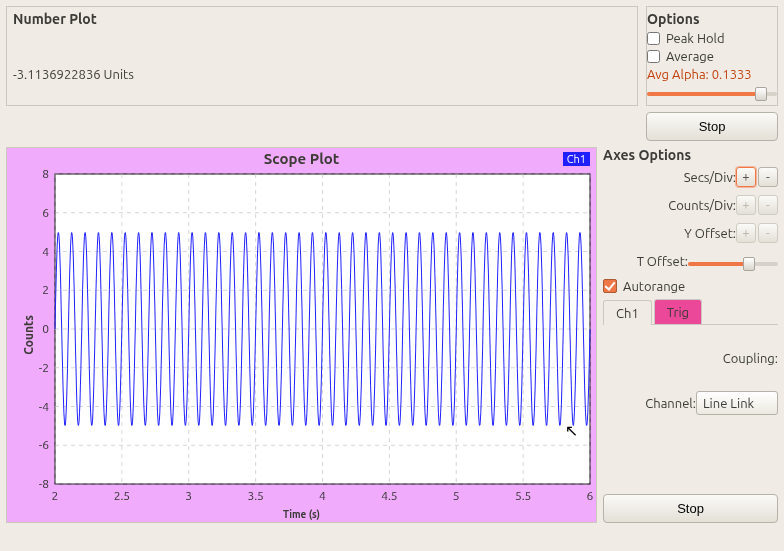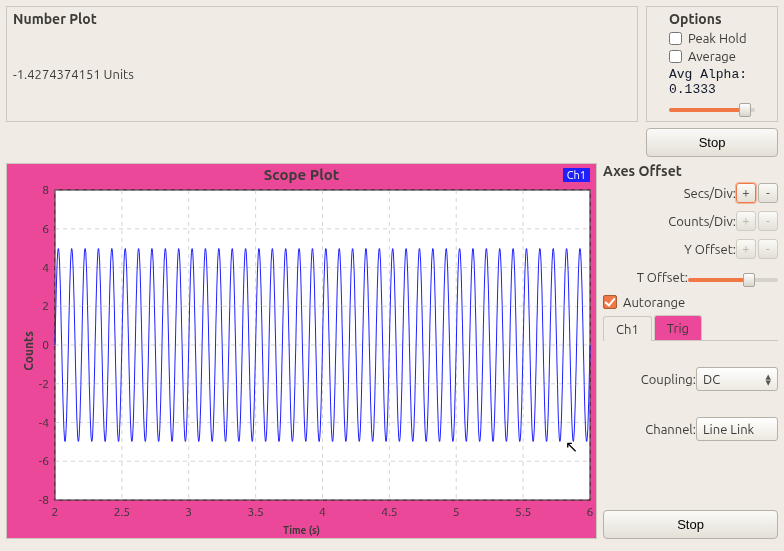--- a/index.html
+++ b/index.html
@@ -19,26 +19,26 @@
     background: #f0ece5;
     padding: 4px 6px;
     position: relative;
   }
   .pane-title { font-weight: bold; font-size: 14px; color: #3c3b37; }
   .number-value { margin-top: 40px; font-size: 13px; }
   .options-box {
     width: 132px;
     border: 1px solid #ccc8bf;
     background: #f0ece5;
-    padding: 4px 22px;
+    padding: 4px 0;
   }
   .options-title { font-weight: bold; font-size: 14px; }
   .opt-row { display: flex; align-items: center; margin-top: 4px; font-size: 13px; }
   input[type=checkbox] { margin-right: 6px; width: 13px; height: 13px; }
-  .disabled-label { color: #0f172a; font-family: Liberation Mono, monospace; }
+  .disabled-label { color: #c2410c; }
   .slider-wrap { position: relative; height: 14px; margin-top: 6px; }
   .slider-track {
     position: absolute; top: 5px; left: 0; right: 0; height: 4px;
     background: #d6d2c9; border-radius: 2px;
   }
   .slider-fill {
     position: absolute; top: 5px; left: 0; height: 4px;
     background: #f07746; border-radius: 2px;
   }
   .slider-handle {
@@ -47,21 +47,21 @@
     border: 1px solid #a8a59c; border-radius: 2px;
   }
   .stop-btn {
     display: block; width: 132px; margin: 6px 6px 0 auto;
     background: linear-gradient(#fafaf7,#e4e0d7);
     border: 1px solid #b6b2a8; border-radius: 4px;
     padding: 6px 0; text-align: center; font-size: 13px;
   }
   .bottom-panel { display: flex; padding: 6px; gap: 6px; }
   .plot-box {
-    flex: 1; background: #ec4899; border: 1px solid #ccc8bf;
+    flex: 1; background: #f0abfc; border: 1px solid #ccc8bf;
     position: relative; height: 376px;
   }
   .plot-title { text-align: center; font-weight: bold; font-size: 15px; margin-top: 2px; }
   .ch1-badge {
     position: absolute; top: 4px; right: 6px;
     background: #2020ff; color: #fff; font-size: 11px;
     padding: 1px 4px;
   }
   svg.chart { position: absolute; left: 0; top: 0; }
   .ylabel {
@@ -126,21 +126,21 @@
     position: absolute; font-size: 16px; color: #000;
     pointer-events: none;
   }
 </style>
 </head>
 <body>
 
 <div class="top-panel">
   <div class="number-pane">
     <div class="pane-title">Number Plot</div>
-    <div class="number-value">-1.4274374151 Units</div>
+    <div class="number-value">-3.1136922836 Units</div>
   </div>
   <div class="options-box">
     <div class="options-title">Options</div>
     <label class="opt-row">
       <input type="checkbox" style="">
       <span>Peak Hold</span>
     </label>
     <label class="opt-row">
       <input type="checkbox" style="">
       <span>Average</span>
@@ -198,21 +198,21 @@
         <line x1="48" y1="26" x2="583" y2="26" stroke="#bbb" stroke-dasharray="4,4" stroke-width="0.6"></line>
         <text x="42" y="30" text-anchor="end" font-size="12" fill="#333">8</text>
         <path d="M48.0,181.0L48.4,160.9L48.9,141.6L49.3,124.1L49.8,109.0L50.2,97.1L50.7,88.9L51.1,84.7L51.6,84.7L52.0,88.9L52.5,97.1L52.9,109.0L53.4,124.1L53.8,141.6L54.2,160.9L54.7,181.0L55.1,201.1L55.6,220.4L56.0,237.9L56.5,253.0L56.9,264.9L57.4,273.1L57.8,277.3L58.3,277.3L58.7,273.1L59.1,264.9L59.6,253.0L60.0,237.9L60.5,220.4L60.9,201.1L61.4,181.0L61.8,160.9L62.3,141.6L62.7,124.1L63.2,109.0L63.6,97.1L64.1,88.9L64.5,84.7L64.9,84.7L65.4,88.9L65.8,97.1L66.3,109.0L66.7,124.1L67.2,141.6L67.6,160.9L68.1,181.0L68.5,201.1L69.0,220.4L69.4,237.9L69.8,253.0L70.3,264.9L70.7,273.1L71.2,277.3L71.6,277.3L72.1,273.1L72.5,264.9L73.0,253.0L73.4,237.9L73.9,220.4L74.3,201.1L74.8,181.0L75.2,160.9L75.6,141.6L76.1,124.1L76.5,109.0L77.0,97.1L77.4,88.9L77.9,84.7L78.3,84.7L78.8,88.9L79.2,97.1L79.7,109.0L80.1,124.1L80.5,141.6L81.0,160.9L81.4,181.0L81.9,201.1L82.3,220.4L82.8,237.9L83.2,253.0L83.7,264.9L84.1,273.1L84.6,277.3L85.0,277.3L85.5,273.1L85.9,264.9L86.3,253.0L86.8,237.9L87.2,220.4L87.7,201.1L88.1,181.0L88.6,160.9L89.0,141.6L89.5,124.1L89.9,109.0L90.4,97.1L90.8,88.9L91.2,84.7L91.7,84.7L92.1,88.9L92.6,97.1L93.0,109.0L93.5,124.1L93.9,141.6L94.4,160.9L94.8,181.0L95.3,201.1L95.7,220.4L96.1,237.9L96.6,253.0L97.0,264.9L97.5,273.1L97.9,277.3L98.4,277.3L98.8,273.1L99.3,264.9L99.7,253.0L100.2,237.9L100.6,220.4L101.1,201.1L101.5,181.0L101.9,160.9L102.4,141.6L102.8,124.1L103.3,109.0L103.7,97.1L104.2,88.9L104.6,84.7L105.1,84.7L105.5,88.9L106.0,97.1L106.4,109.0L106.8,124.1L107.3,141.6L107.7,160.9L108.2,181.0L108.6,201.1L109.1,220.4L109.5,237.9L110.0,253.0L110.4,264.9L110.9,273.1L111.3,277.3L111.8,277.3L112.2,273.1L112.6,264.9L113.1,253.0L113.5,237.9L114.0,220.4L114.4,201.1L114.9,181.0L115.3,160.9L115.8,141.6L116.2,124.1L116.7,109.0L117.1,97.1L117.5,88.9L118.0,84.7L118.4,84.7L118.9,88.9L119.3,97.1L119.8,109.0L120.2,124.1L120.7,141.6L121.1,160.9L121.6,181.0L122.0,201.1L122.5,220.4L122.9,237.9L123.3,253.0L123.8,264.9L124.2,273.1L124.7,277.3L125.1,277.3L125.6,273.1L126.0,264.9L126.5,253.0L126.9,237.9L127.4,220.4L127.8,201.1L128.3,181.0L128.7,160.9L129.1,141.6L129.6,124.1L130.0,109.0L130.5,97.1L130.9,88.9L131.4,84.7L131.8,84.7L132.3,88.9L132.7,97.1L133.2,109.0L133.6,124.1L134.0,141.6L134.5,160.9L134.9,181.0L135.4,201.1L135.8,220.4L136.3,237.9L136.7,253.0L137.2,264.9L137.6,273.1L138.1,277.3L138.5,277.3L139.0,273.1L139.4,264.9L139.8,253.0L140.3,237.9L140.7,220.4L141.2,201.1L141.6,181.0L142.1,160.9L142.5,141.6L143.0,124.1L143.4,109.0L143.9,97.1L144.3,88.9L144.7,84.7L145.2,84.7L145.6,88.9L146.1,97.1L146.5,109.0L147.0,124.1L147.4,141.6L147.9,160.9L148.3,181.0L148.8,201.1L149.2,220.4L149.6,237.9L150.1,253.0L150.5,264.9L151.0,273.1L151.4,277.3L151.9,277.3L152.3,273.1L152.8,264.9L153.2,253.0L153.7,237.9L154.1,220.4L154.6,201.1L155.0,181.0L155.4,160.9L155.9,141.6L156.3,124.1L156.8,109.0L157.2,97.1L157.7,88.9L158.1,84.7L158.6,84.7L159.0,88.9L159.5,97.1L159.9,109.0L160.3,124.1L160.8,141.6L161.2,160.9L161.7,181.0L162.1,201.1L162.6,220.4L163.0,237.9L163.5,253.0L163.9,264.9L164.4,273.1L164.8,277.3L165.3,277.3L165.7,273.1L166.1,264.9L166.6,253.0L167.0,237.9L167.5,220.4L167.9,201.1L168.4,181.0L168.8,160.9L169.3,141.6L169.7,124.1L170.2,109.0L170.6,97.1L171.1,88.9L171.5,84.7L171.9,84.7L172.4,88.9L172.8,97.1L173.3,109.0L173.7,124.1L174.2,141.6L174.6,160.9L175.1,181.0L175.5,201.1L176.0,220.4L176.4,237.9L176.8,253.0L177.3,264.9L177.7,273.1L178.2,277.3L178.6,277.3L179.1,273.1L179.5,264.9L180.0,253.0L180.4,237.9L180.9,220.4L181.3,201.1L181.8,181.0L182.2,160.9L182.6,141.6L183.1,124.1L183.5,109.0L184.0,97.1L184.4,88.9L184.9,84.7L185.3,84.7L185.8,88.9L186.2,97.1L186.7,109.0L187.1,124.1L187.5,141.6L188.0,160.9L188.4,181.0L188.9,201.1L189.3,220.4L189.8,237.9L190.2,253.0L190.7,264.9L191.1,273.1L191.6,277.3L192.0,277.3L192.5,273.1L192.9,264.9L193.3,253.0L193.8,237.9L194.2,220.4L194.7,201.1L195.1,181.0L195.6,160.9L196.0,141.6L196.5,124.1L196.9,109.0L197.4,97.1L197.8,88.9L198.2,84.7L198.7,84.7L199.1,88.9L199.6,97.1L200.0,109.0L200.5,124.1L200.9,141.6L201.4,160.9L201.8,181.0L202.3,201.1L202.7,220.4L203.2,237.9L203.6,253.0L204.0,264.9L204.5,273.1L204.9,277.3L205.4,277.3L205.8,273.1L206.3,264.9L206.7,253.0L207.2,237.9L207.6,220.4L208.1,201.1L208.5,181.0L208.9,160.9L209.4,141.6L209.8,124.1L210.3,109.0L210.7,97.1L211.2,88.9L211.6,84.7L212.1,84.7L212.5,88.9L213.0,97.1L213.4,109.0L213.9,124.1L214.3,141.6L214.7,160.9L215.2,181.0L215.6,201.1L216.1,220.4L216.5,237.9L217.0,253.0L217.4,264.9L217.9,273.1L218.3,277.3L218.8,277.3L219.2,273.1L219.6,264.9L220.1,253.0L220.5,237.9L221.0,220.4L221.4,201.1L221.9,181.0L222.3,160.9L222.8,141.6L223.2,124.1L223.7,109.0L224.1,97.1L224.6,88.9L225.0,84.7L225.4,84.7L225.9,88.9L226.3,97.1L226.8,109.0L227.2,124.1L227.7,141.6L228.1,160.9L228.6,181.0L229.0,201.1L229.5,220.4L229.9,237.9L230.3,253.0L230.8,264.9L231.2,273.1L231.7,277.3L232.1,277.3L232.6,273.1L233.0,264.9L233.5,253.0L233.9,237.9L234.4,220.4L234.8,201.1L235.3,181.0L235.7,160.9L236.1,141.6L236.6,124.1L237.0,109.0L237.5,97.1L237.9,88.9L238.4,84.7L238.8,84.7L239.3,88.9L239.7,97.1L240.2,109.0L240.6,124.1L241.0,141.6L241.5,160.9L241.9,181.0L242.4,201.1L242.8,220.4L243.3,237.9L243.7,253.0L244.2,264.9L244.6,273.1L245.1,277.3L245.5,277.3L245.9,273.1L246.4,264.9L246.8,253.0L247.3,237.9L247.7,220.4L248.2,201.1L248.6,181.0L249.1,160.9L249.5,141.6L250.0,124.1L250.4,109.0L250.9,97.1L251.3,88.9L251.7,84.7L252.2,84.7L252.6,88.9L253.1,97.1L253.5,109.0L254.0,124.1L254.4,141.6L254.9,160.9L255.3,181.0L255.8,201.1L256.2,220.4L256.6,237.9L257.1,253.0L257.5,264.9L258.0,273.1L258.4,277.3L258.9,277.3L259.3,273.1L259.8,264.9L260.2,253.0L260.7,237.9L261.1,220.4L261.6,201.1L262.0,181.0L262.4,160.9L262.9,141.6L263.3,124.1L263.8,109.0L264.2,97.1L264.7,88.9L265.1,84.7L265.6,84.7L266.0,88.9L266.5,97.1L266.9,109.0L267.3,124.1L267.8,141.6L268.2,160.9L268.7,181.0L269.1,201.1L269.6,220.4L270.0,237.9L270.5,253.0L270.9,264.9L271.4,273.1L271.8,277.3L272.3,277.3L272.7,273.1L273.1,264.9L273.6,253.0L274.0,237.9L274.5,220.4L274.9,201.1L275.4,181.0L275.8,160.9L276.3,141.6L276.7,124.1L277.2,109.0L277.6,97.1L278.0,88.9L278.5,84.7L278.9,84.7L279.4,88.9L279.8,97.1L280.3,109.0L280.7,124.1L281.2,141.6L281.6,160.9L282.1,181.0L282.5,201.1L283.0,220.4L283.4,237.9L283.8,253.0L284.3,264.9L284.7,273.1L285.2,277.3L285.6,277.3L286.1,273.1L286.5,264.9L287.0,253.0L287.4,237.9L287.9,220.4L288.3,201.1L288.8,181.0L289.2,160.9L289.6,141.6L290.1,124.1L290.5,109.0L291.0,97.1L291.4,88.9L291.9,84.7L292.3,84.7L292.8,88.9L293.2,97.1L293.7,109.0L294.1,124.1L294.5,141.6L295.0,160.9L295.4,181.0L295.9,201.1L296.3,220.4L296.8,237.9L297.2,253.0L297.7,264.9L298.1,273.1L298.6,277.3L299.0,277.3L299.4,273.1L299.9,264.9L300.3,253.0L300.8,237.9L301.2,220.4L301.7,201.1L302.1,181.0L302.6,160.9L303.0,141.6L303.5,124.1L303.9,109.0L304.4,97.1L304.8,88.9L305.2,84.7L305.7,84.7L306.1,88.9L306.6,97.1L307.0,109.0L307.5,124.1L307.9,141.6L308.4,160.9L308.8,181.0L309.3,201.1L309.7,220.4L310.1,237.9L310.6,253.0L311.0,264.9L311.5,273.1L311.9,277.3L312.4,277.3L312.8,273.1L313.3,264.9L313.7,253.0L314.2,237.9L314.6,220.4L315.1,201.1L315.5,181.0L315.9,160.9L316.4,141.6L316.8,124.1L317.3,109.0L317.7,97.1L318.2,88.9L318.6,84.7L319.1,84.7L319.5,88.9L320.0,97.1L320.4,109.0L320.9,124.1L321.3,141.6L321.7,160.9L322.2,181.0L322.6,201.1L323.1,220.4L323.5,237.9L324.0,253.0L324.4,264.9L324.9,273.1L325.3,277.3L325.8,277.3L326.2,273.1L326.6,264.9L327.1,253.0L327.5,237.9L328.0,220.4L328.4,201.1L328.9,181.0L329.3,160.9L329.8,141.6L330.2,124.1L330.7,109.0L331.1,97.1L331.6,88.9L332.0,84.7L332.4,84.7L332.9,88.9L333.3,97.1L333.8,109.0L334.2,124.1L334.7,141.6L335.1,160.9L335.6,181.0L336.0,201.1L336.5,220.4L336.9,237.9L337.3,253.0L337.8,264.9L338.2,273.1L338.7,277.3L339.1,277.3L339.6,273.1L340.0,264.9L340.5,253.0L340.9,237.9L341.4,220.4L341.8,201.1L342.3,181.0L342.7,160.9L343.1,141.6L343.6,124.1L344.0,109.0L344.5,97.1L344.9,88.9L345.4,84.7L345.8,84.7L346.3,88.9L346.7,97.1L347.2,109.0L347.6,124.1L348.0,141.6L348.5,160.9L348.9,181.0L349.4,201.1L349.8,220.4L350.3,237.9L350.7,253.0L351.2,264.9L351.6,273.1L352.1,277.3L352.5,277.3L352.9,273.1L353.4,264.9L353.8,253.0L354.3,237.9L354.7,220.4L355.2,201.1L355.6,181.0L356.1,160.9L356.5,141.6L357.0,124.1L357.4,109.0L357.9,97.1L358.3,88.9L358.7,84.7L359.2,84.7L359.6,88.9L360.1,97.1L360.5,109.0L361.0,124.1L361.4,141.6L361.9,160.9L362.3,181.0L362.8,201.1L363.2,220.4L363.6,237.9L364.1,253.0L364.5,264.9L365.0,273.1L365.4,277.3L365.9,277.3L366.3,273.1L366.8,264.9L367.2,253.0L367.7,237.9L368.1,220.4L368.6,201.1L369.0,181.0L369.4,160.9L369.9,141.6L370.3,124.1L370.8,109.0L371.2,97.1L371.7,88.9L372.1,84.7L372.6,84.7L373.0,88.9L373.5,97.1L373.9,109.0L374.3,124.1L374.8,141.6L375.2,160.9L375.7,181.0L376.1,201.1L376.6,220.4L377.0,237.9L377.5,253.0L377.9,264.9L378.4,273.1L378.8,277.3L379.3,277.3L379.7,273.1L380.1,264.9L380.6,253.0L381.0,237.9L381.5,220.4L381.9,201.1L382.4,181.0L382.8,160.9L383.3,141.6L383.7,124.1L384.2,109.0L384.6,97.1L385.0,88.9L385.5,84.7L385.9,84.7L386.4,88.9L386.8,97.1L387.3,109.0L387.7,124.1L388.2,141.6L388.6,160.9L389.1,181.0L389.5,201.1L390.0,220.4L390.4,237.9L390.8,253.0L391.3,264.9L391.7,273.1L392.2,277.3L392.6,277.3L393.1,273.1L393.5,264.9L394.0,253.0L394.4,237.9L394.9,220.4L395.3,201.1L395.7,181.0L396.2,160.9L396.6,141.6L397.1,124.1L397.5,109.0L398.0,97.1L398.4,88.9L398.9,84.7L399.3,84.7L399.8,88.9L400.2,97.1L400.7,109.0L401.1,124.1L401.5,141.6L402.0,160.9L402.4,181.0L402.9,201.1L403.3,220.4L403.8,237.9L404.2,253.0L404.7,264.9L405.1,273.1L405.6,277.3L406.0,277.3L406.4,273.1L406.9,264.9L407.3,253.0L407.8,237.9L408.2,220.4L408.7,201.1L409.1,181.0L409.6,160.9L410.0,141.6L410.5,124.1L410.9,109.0L411.4,97.1L411.8,88.9L412.2,84.7L412.7,84.7L413.1,88.9L413.6,97.1L414.0,109.0L414.5,124.1L414.9,141.6L415.4,160.9L415.8,181.0L416.3,201.1L416.7,220.4L417.1,237.9L417.6,253.0L418.0,264.9L418.5,273.1L418.9,277.3L419.4,277.3L419.8,273.1L420.3,264.9L420.7,253.0L421.2,237.9L421.6,220.4L422.1,201.1L422.5,181.0L422.9,160.9L423.4,141.6L423.8,124.1L424.3,109.0L424.7,97.1L425.2,88.9L425.6,84.7L426.1,84.7L426.5,88.9L427.0,97.1L427.4,109.0L427.8,124.1L428.3,141.6L428.7,160.9L429.2,181.0L429.6,201.1L430.1,220.4L430.5,237.9L431.0,253.0L431.4,264.9L431.9,273.1L432.3,277.3L432.8,277.3L433.2,273.1L433.6,264.9L434.1,253.0L434.5,237.9L435.0,220.4L435.4,201.1L435.9,181.0L436.3,160.9L436.8,141.6L437.2,124.1L437.7,109.0L438.1,97.1L438.6,88.9L439.0,84.7L439.4,84.7L439.9,88.9L440.3,97.1L440.8,109.0L441.2,124.1L441.7,141.6L442.1,160.9L442.6,181.0L443.0,201.1L443.5,220.4L443.9,237.9L444.3,253.0L444.8,264.9L445.2,273.1L445.7,277.3L446.1,277.3L446.6,273.1L447.0,264.9L447.5,253.0L447.9,237.9L448.4,220.4L448.8,201.1L449.3,181.0L449.7,160.9L450.1,141.6L450.6,124.1L451.0,109.0L451.5,97.1L451.9,88.9L452.4,84.7L452.8,84.7L453.3,88.9L453.7,97.1L454.2,109.0L454.6,124.1L455.0,141.6L455.5,160.9L455.9,181.0L456.4,201.1L456.8,220.4L457.3,237.9L457.7,253.0L458.2,264.9L458.6,273.1L459.1,277.3L459.5,277.3L459.9,273.1L460.4,264.9L460.8,253.0L461.3,237.9L461.7,220.4L462.2,201.1L462.6,181.0L463.1,160.9L463.5,141.6L464.0,124.1L464.4,109.0L464.9,97.1L465.3,88.9L465.7,84.7L466.2,84.7L466.6,88.9L467.1,97.1L467.5,109.0L468.0,124.1L468.4,141.6L468.9,160.9L469.3,181.0L469.8,201.1L470.2,220.4L470.7,237.9L471.1,253.0L471.5,264.9L472.0,273.1L472.4,277.3L472.9,277.3L473.3,273.1L473.8,264.9L474.2,253.0L474.7,237.9L475.1,220.4L475.6,201.1L476.0,181.0L476.4,160.9L476.9,141.6L477.3,124.1L477.8,109.0L478.2,97.1L478.7,88.9L479.1,84.7L479.6,84.7L480.0,88.9L480.5,97.1L480.9,109.0L481.4,124.1L481.8,141.6L482.2,160.9L482.7,181.0L483.1,201.1L483.6,220.4L484.0,237.9L484.5,253.0L484.9,264.9L485.4,273.1L485.8,277.3L486.3,277.3L486.7,273.1L487.1,264.9L487.6,253.0L488.0,237.9L488.5,220.4L488.9,201.1L489.4,181.0L489.8,160.9L490.3,141.6L490.7,124.1L491.2,109.0L491.6,97.1L492.1,88.9L492.5,84.7L492.9,84.7L493.4,88.9L493.8,97.1L494.3,109.0L494.7,124.1L495.2,141.6L495.6,160.9L496.1,181.0L496.5,201.1L497.0,220.4L497.4,237.9L497.8,253.0L498.3,264.9L498.7,273.1L499.2,277.3L499.6,277.3L500.1,273.1L500.5,264.9L501.0,253.0L501.4,237.9L501.9,220.4L502.3,201.1L502.8,181.0L503.2,160.9L503.6,141.6L504.1,124.1L504.5,109.0L505.0,97.1L505.4,88.9L505.9,84.7L506.3,84.7L506.8,88.9L507.2,97.1L507.7,109.0L508.1,124.1L508.5,141.6L509.0,160.9L509.4,181.0L509.9,201.1L510.3,220.4L510.8,237.9L511.2,253.0L511.7,264.9L512.1,273.1L512.6,277.3L513.0,277.3L513.5,273.1L513.9,264.9L514.3,253.0L514.8,237.9L515.2,220.4L515.7,201.1L516.1,181.0L516.6,160.9L517.0,141.6L517.5,124.1L517.9,109.0L518.4,97.1L518.8,88.9L519.2,84.7L519.7,84.7L520.1,88.9L520.6,97.1L521.0,109.0L521.5,124.1L521.9,141.6L522.4,160.9L522.8,181.0L523.3,201.1L523.7,220.4L524.2,237.9L524.6,253.0L525.0,264.9L525.5,273.1L525.9,277.3L526.4,277.3L526.8,273.1L527.3,264.9L527.7,253.0L528.2,237.9L528.6,220.4L529.1,201.1L529.5,181.0L529.9,160.9L530.4,141.6L530.8,124.1L531.3,109.0L531.7,97.1L532.2,88.9L532.6,84.7L533.1,84.7L533.5,88.9L534.0,97.1L534.4,109.0L534.9,124.1L535.3,141.6L535.7,160.9L536.2,181.0L536.6,201.1L537.1,220.4L537.5,237.9L538.0,253.0L538.4,264.9L538.9,273.1L539.3,277.3L539.8,277.3L540.2,273.1L540.6,264.9L541.1,253.0L541.5,237.9L542.0,220.4L542.4,201.1L542.9,181.0L543.3,160.9L543.8,141.6L544.2,124.1L544.7,109.0L545.1,97.1L545.6,88.9L546.0,84.7L546.4,84.7L546.9,88.9L547.3,97.1L547.8,109.0L548.2,124.1L548.7,141.6L549.1,160.9L549.6,181.0L550.0,201.1L550.5,220.4L550.9,237.9L551.3,253.0L551.8,264.9L552.2,273.1L552.7,277.3L553.1,277.3L553.6,273.1L554.0,264.9L554.5,253.0L554.9,237.9L555.4,220.4L555.8,201.1L556.3,181.0L556.7,160.9L557.1,141.6L557.6,124.1L558.0,109.0L558.5,97.1L558.9,88.9L559.4,84.7L559.8,84.7L560.3,88.9L560.7,97.1L561.2,109.0L561.6,124.1L562.0,141.6L562.5,160.9L562.9,181.0L563.4,201.1L563.8,220.4L564.3,237.9L564.7,253.0L565.2,264.9L565.6,273.1L566.1,277.3L566.5,277.3L566.9,273.1L567.4,264.9L567.8,253.0L568.3,237.9L568.7,220.4L569.2,201.1L569.6,181.0L570.1,160.9L570.5,141.6L571.0,124.1L571.4,109.0L571.9,97.1L572.3,88.9L572.7,84.7L573.2,84.7L573.6,88.9L574.1,97.1L574.5,109.0L575.0,124.1L575.4,141.6L575.9,160.9L576.3,181.0L576.8,201.1L577.2,220.4L577.6,237.9L578.1,253.0L578.5,264.9L579.0,273.1L579.4,277.3L579.9,277.3L580.3,273.1L580.8,264.9L581.2,253.0L581.7,237.9L582.1,220.4L582.6,201.1L583.0,181.0" fill="none" stroke="#2020ff" stroke-width="1"></path>
       </svg>
     <div class="ylabel">Counts</div>
     <div class="xlabel">Time (s)</div>
     <div class="cursor-arrow" style="left:558px; top:273px;">↖</div>
   </div>
 
   <div class="right-col">
-    <div class="group-title">Axes Offset</div>
+    <div class="group-title">Axes Options</div>
     <div class="ctrl-row">
       <span>Secs/Div:</span>
       <div class="spin-pair">
         <div class="spin-btn active">+</div>
         <div class="spin-btn">-</div>
       </div>
     </div>
     <div class="ctrl-row">
       <span>Counts/Div:</span>
       <div class="spin-pair">
@@ -239,27 +239,20 @@
       <div class="chk-orange"></div>
       <span>Autorange</span>
     </div>
 
     <div class="tabs">
       <div class="tab active">Ch1</div>
       <div class="tab">Trig</div>
     </div>
     <div class="ctrl-row" style="margin-top:14px;">
       <span>Coupling:</span>
-      <div class="dropdown">
-        <span>DC</span>
-        <span class="arrows">
-            <span>▲</span>
-            <span>▼</span>
-          </span>
-      </div>
     </div>
     <div class="ctrl-row" style="margin-top:18px;">
       <span>Channel:</span>
       <div class="dropdown">
         <span>Line Link</span>
       </div>
     </div>
     <button class="stop-bottom">Stop</button>
   </div>
 </div>

